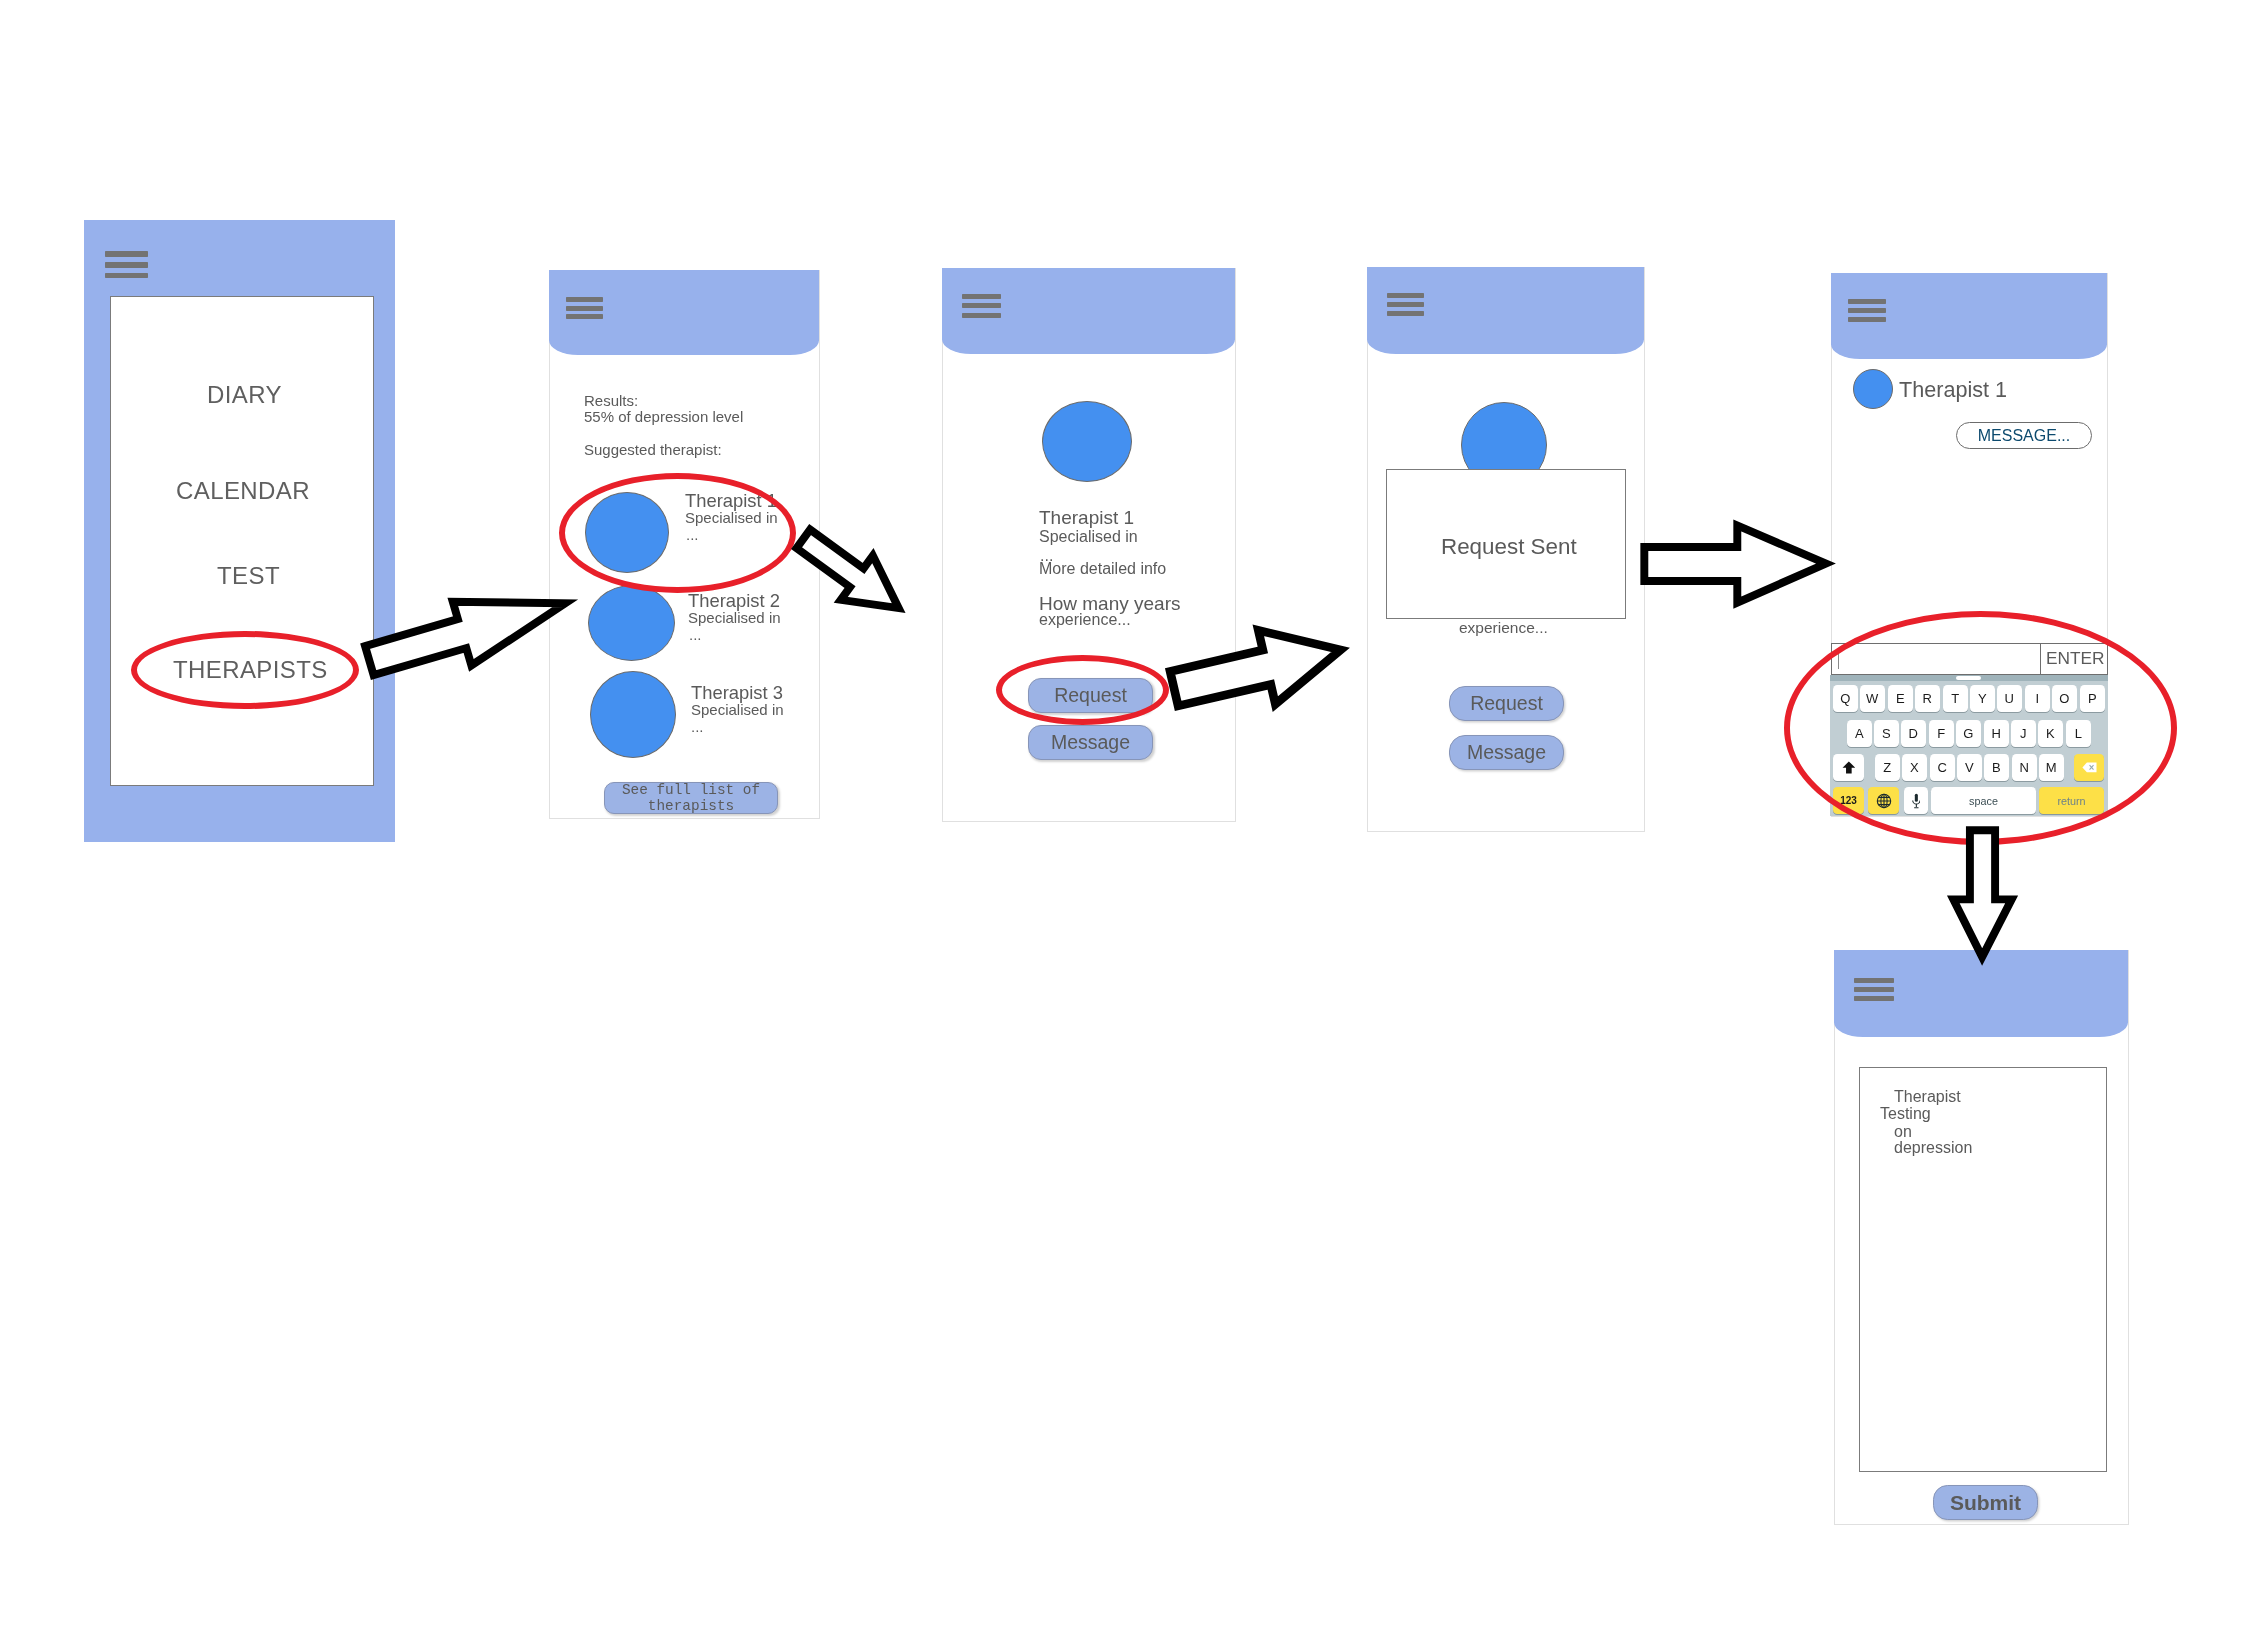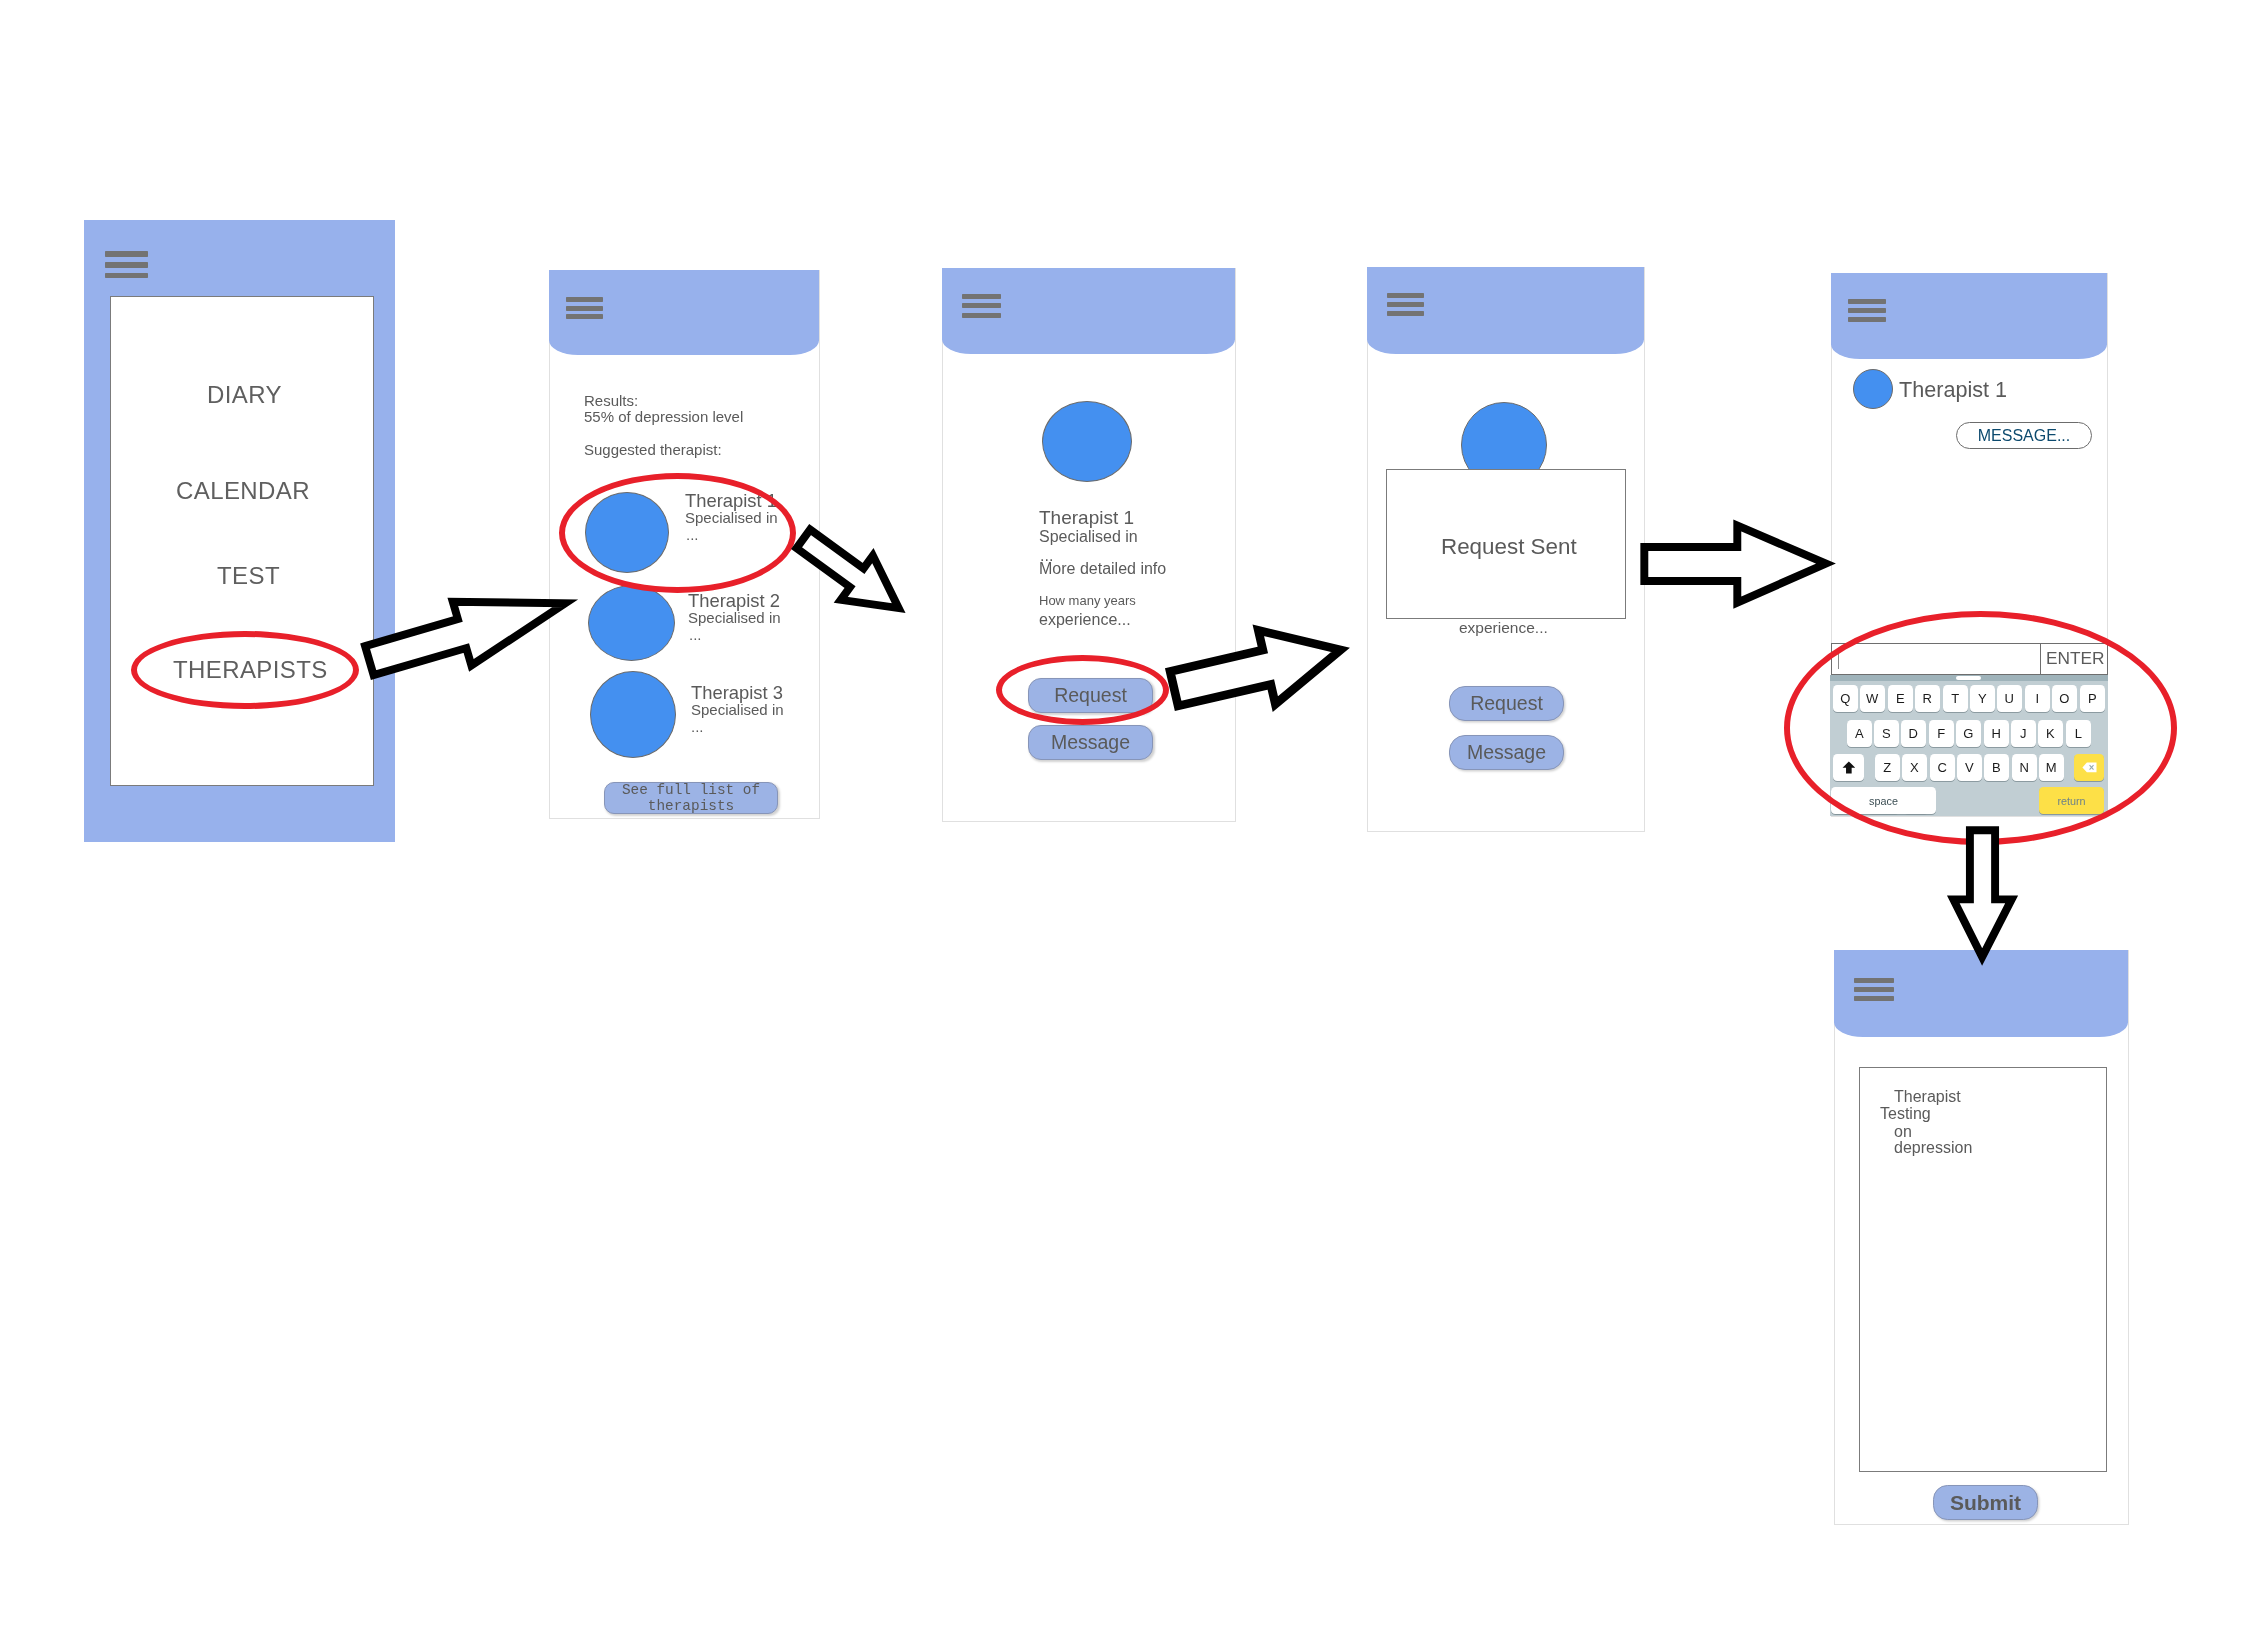--- a/index.html
+++ b/index.html
@@ -98,21 +98,21 @@
   <div class="hamb" style="left:962px;top:294px;width:39px;height:24px;">
     <i style="height:5px;"></i>
       <i style="height:5px;margin-top:4.3px;"></i>
       <i style="height:5px;margin-top:4.3px;"></i>
   </div>
   <div class="avatar" style="left:1042px;top:401px;width:90px;height:81px;"></div>
   <div class="txt" style="left:1039px;top:507px;font-size:19px;">Therapist 1</div>
   <div class="txt" style="left:1039px;top:528px;font-size:16px;">Specialised in</div>
   <div class="txt" style="left:1040px;top:547px;font-size:16px;">...</div>
   <div class="txt" style="left:1039px;top:560px;font-size:16px;">More detailed info</div>
-  <div class="txt" style="left:1039px;top:593px;font-size:13px;">How many years</div>
+  <div class="txt" style="left:1039px;top:593px;font-size:19px;">How many years</div>
   <div class="txt" style="left:1039px;top:611px;font-size:16px;">experience...</div>
   <div class="pill" style="left:1028px;top:678px;width:125px;height:35px;font-size:19.5px;border-radius:13px;">Request</div>
   <div class="pill" style="left:1028px;top:725px;width:125px;height:35px;font-size:19.5px;border-radius:13px;">Message</div>
   <div class="ellipse" style="left:996px;top:655px;width:173px;height:70px;"></div>
 
   <div class="card" style="left:1367px;top:267px;width:278px;height:565px;"></div>
   <div class="appbar rounded" style="left:1367px;top:267px;width:277px;height:87px;"></div>
   <div class="hamb" style="left:1387px;top:293px;width:37px;height:23px;">
     <i style="height:5px;"></i>
       <i style="height:5px;margin-top:4px;"></i>
@@ -207,21 +207,21 @@
       <path d="M1.8 11 L20.2 11 M3 6 L19 6 M3 16 L19 16 M11 1.8 L11 20.2" stroke="#1c2a2e" stroke-width="1.5" fill="none"></path>
     </svg>
   </div>
   <div class="key" style="left:1904px;top:787px;width:24px;height:27px;">
     <svg width="8.7" height="16" viewBox="0 0 12 22">
       <rect x="3.9" y="1" width="4.2" height="11" rx="2.1" fill="#1c2a2e"></rect>
       <path d="M1 10.2 a5 5 0 0 0 10 0" fill="none" stroke="#1c2a2e" stroke-width="1.5"></path>
       <path d="M6 15.3 L6 19.2 M3 20.4 L9 20.4" stroke="#1c2a2e" stroke-width="1.5"></path>
     </svg>
   </div>
-  <div class="key" style="left:1831px;top:787px;width:105px;height:27px;font-size:10.8px;color:#3c4e54;">space</div>
+  <div class="key" style="left:1931px;top:787px;width:105px;height:27px;font-size:10.8px;color:#3c4e54;">space</div>
   <div class="key dark" style="left:2039px;top:787px;width:65px;height:27px;font-size:10.8px;color:#6d8289;">return</div>
 
   <div class="ellipse" style="left:1784px;top:611px;width:393px;height:234px;"></div>
 
   <svg class="arrow" style="left:339px;top:563px;" width="260" height="137" viewBox="0 0 360 190">
     <g transform="rotate(-16.3 180 95)">
       <polygon points="36,74 170,74 170,49 319,95 170,141 170,116 36,116" fill="#ffffff" stroke="#000000" stroke-width="11" stroke-linejoin="miter"></polygon>
     </g>
   </svg>
 

